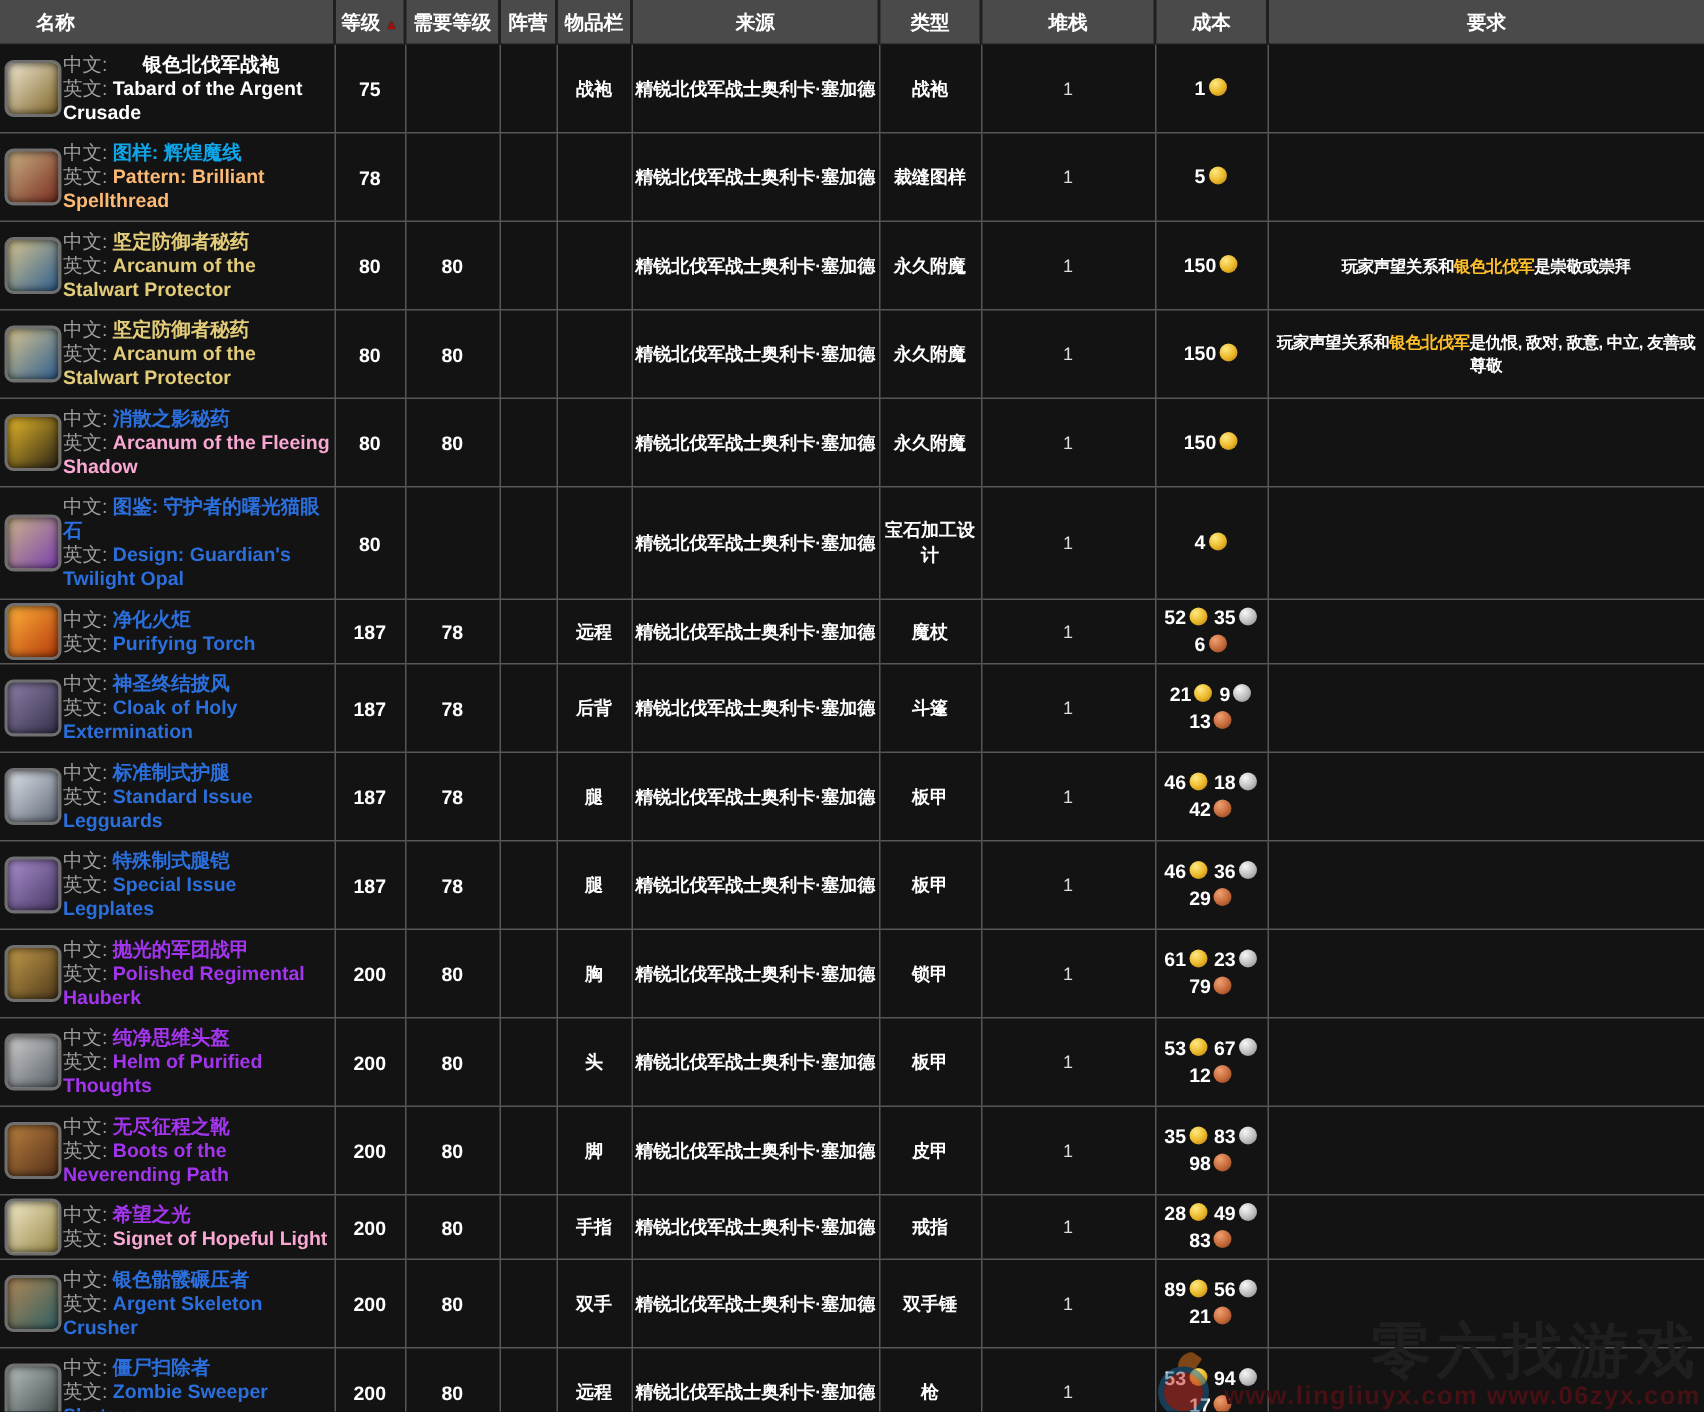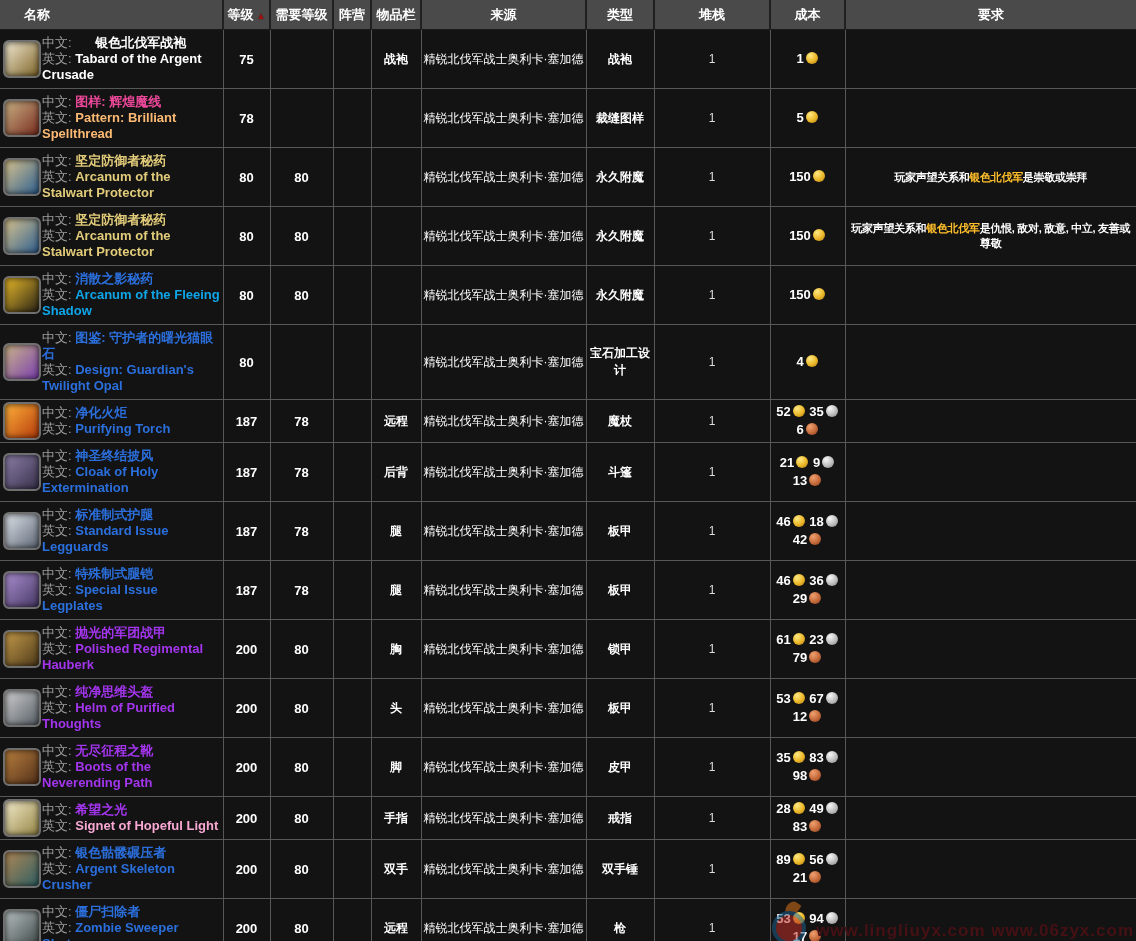--- a/index.html
+++ b/index.html
@@ -12,21 +12,21 @@
   td:first-child{border-left:none;}
   td:last-child{border-right:none;}
   tr.item-row{min-height:40px;}
   .name-cell{text-align:left;position:relative;padding:5px 2px 5px 42px;line-height:16px;min-height:42px;}
   .icon{position:absolute;left:3px;top:50%;margin-top:-19px;width:34px;height:34px;border-radius:6px;
         border:2px solid #6f6f6f;box-shadow:inset 0 0 6px rgba(0,0,0,.8);}
   .lab{color:#9d9d9d;font-size:13px;font-weight:normal;}
   .iname{font-weight:bold;font-size:13px;text-decoration:none;cursor:pointer;}
   .num{font-weight:bold;font-size:13px;color:#fff;}
   .slot,.type{font-weight:bold;color:#fff;}
-  .src{color:#fff;font-weight:normal;text-decoration:none;cursor:pointer;font-size:12px;}
+  .src{color:#fff;font-weight:bold;text-decoration:none;cursor:pointer;font-size:12px;}
   .stack{color:#ddd;font-size:12px;}
   .cost-cell{font-weight:bold;color:#fff;font-size:13px;line-height:18px;}
   .coin{display:inline-block;width:12px;height:12px;border-radius:50%;vertical-align:-1px;margin:0 1px 0 2px;}
   .coin.g{background:radial-gradient(circle at 35% 30%,#ffe982,#eab627 55%,#a8741a);}
   .coin.s{background:radial-gradient(circle at 35% 30%,#f7f7f7,#bdbdbd 55%,#7d7d7d);}
   .coin.c{background:radial-gradient(circle at 35% 30%,#f0a070,#c4693a 55%,#7e3c1c);}
   .req-cell{font-size:11px;font-weight:bold;color:#fff;letter-spacing:-0.3px;}
   .faction-link{text-decoration:none;cursor:pointer;font-weight:bold;}
   .sort-arrow{color:#a01010;font-size:9px;margin-left:3px;text-shadow:0 0 1px #400;}
   
@@ -77,21 +77,21 @@
         <td class="num"></td>
         <td></td>
         <td class="slot">战袍</td>
         <td><a class="src">精锐北伐军战士奥利卡·塞加德</a></td>
         <td class="type">战袍</td>
         <td class="stack">1</td>
         <td class="cost-cell"><span>1</span><span class="coin g"></span> </td>
         <td class="req-cell"></td>
       </tr>
       <tr class="item-row">
-        <td class="name-cell"><div class="icon" style="background: linear-gradient(135deg, rgb(201, 177, 132), rgb(122, 45, 32));"></div><span><span class="lab">中文: </span><a class="iname" style="color: #ec4899;">图样: 辉煌魔线</a></span><br><span><span class="lab">英文: </span><a class="iname" style="color: #fdba74;">Pattern: Brilliant Spellthread</a></span></td>
+        <td class="name-cell"><div class="icon" style="background: linear-gradient(135deg, rgb(201, 177, 132), rgb(122, 45, 32));"></div><span><span class="lab">中文: </span><a class="iname" style="color: #0ea5e9;">图样: 辉煌魔线</a></span><br><span><span class="lab">英文: </span><a class="iname" style="color: #fdba74;">Pattern: Brilliant Spellthread</a></span></td>
         <td class="num">78</td>
         <td class="num"></td>
         <td></td>
         <td class="slot"></td>
         <td><a class="src">精锐北伐军战士奥利卡·塞加德</a></td>
         <td class="type">裁缝图样</td>
         <td class="stack">1</td>
         <td class="cost-cell"><span>5</span><span class="coin g"></span> </td>
         <td class="req-cell"></td>
       </tr>
@@ -113,21 +113,21 @@
         <td class="num">80</td>
         <td></td>
         <td class="slot"></td>
         <td><a class="src">精锐北伐军战士奥利卡·塞加德</a></td>
         <td class="type">永久附魔</td>
         <td class="stack">1</td>
         <td class="cost-cell"><span>150</span><span class="coin g"></span> </td>
         <td class="req-cell"><span>玩家声望关系和</span><a class="faction-link" style="color: rgb(255, 191, 42);">银色北伐军</a><span>是仇恨, 敌对, 敌意, 中立, 友善或尊敬</span></td>
       </tr>
       <tr class="item-row">
-        <td class="name-cell"><div class="icon" style="background: linear-gradient(135deg, rgb(232, 185, 42), rgb(42, 36, 22));"></div><span><span class="lab">中文: </span><a class="iname" style="color: rgb(43, 111, 221);">消散之影秘药</a></span><br><span><span class="lab">英文: </span><a class="iname" style="color: #0ea5e9;">Arcanum of the Fleeing Shadow</a></span></td>
+        <td class="name-cell"><div class="icon" style="background: linear-gradient(135deg, rgb(232, 185, 42), rgb(42, 36, 22));"></div><span><span class="lab">中文: </span><a class="iname" style="color: rgb(43, 111, 221);">消散之影秘药</a></span><br><span><span class="lab">英文: </span><a class="iname" style="color: #f9a8d4;">Arcanum of the Fleeing Shadow</a></span></td>
         <td class="num">80</td>
         <td class="num">80</td>
         <td></td>
         <td class="slot"></td>
         <td><a class="src">精锐北伐军战士奥利卡·塞加德</a></td>
         <td class="type">永久附魔</td>
         <td class="stack">1</td>
         <td class="cost-cell"><span>150</span><span class="coin g"></span> </td>
         <td class="req-cell"></td>
       </tr>
@@ -265,15 +265,16 @@
       </tr>
     </tbody>
 </table>
 
 <div class="wm">
   <div class="wm-logo">
     <div class="wm-flame"></div>
       <div class="wm-ring"></div>
   </div>
   <div class="wm-text">
+    <div class="wm-name">零六找游戏</div>
     <div class="wm-urls">www.lingliuyx.com   www.06zyx.com</div>
   </div>
 </div>
 
 </body></html>

